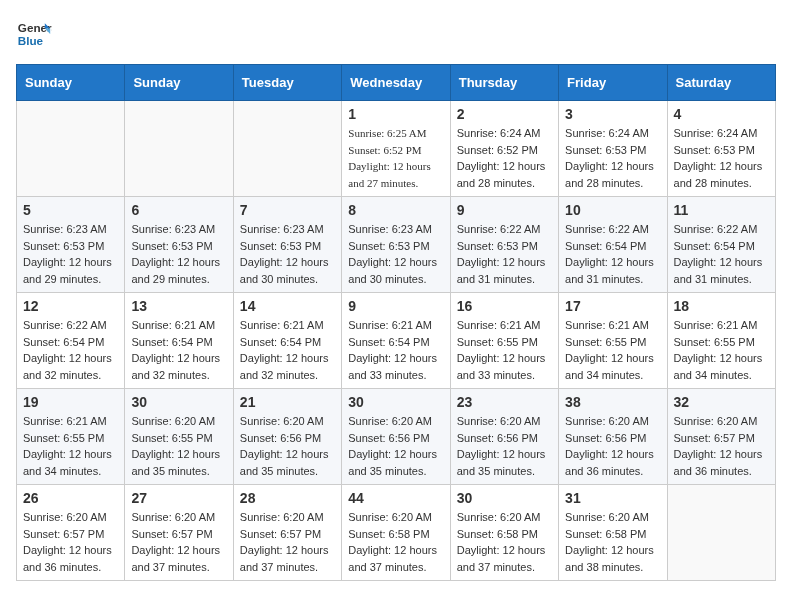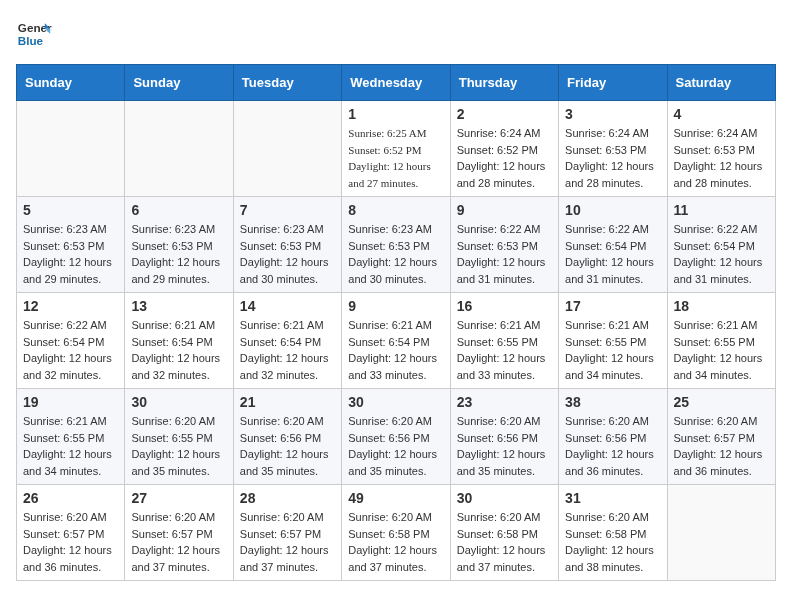--- a/index.html
+++ b/index.html
@@ -281,21 +281,21 @@
 and 35 minutes.</div>
         </td>
         <td>
           <span class="day-num">38</span>
           <div class="day-info" style="white-space: pre-line;">Sunrise: 6:20 AM
 Sunset: 6:56 PM
 Daylight: 12 hours
 and 36 minutes.</div>
         </td>
         <td>
-          <span class="day-num">25</span>
+          <span class="day-num">32</span>
           <div class="day-info" style="white-space: pre-line;">Sunrise: 6:20 AM
 Sunset: 6:57 PM
 Daylight: 12 hours
 and 36 minutes.</div>
         </td>
       </tr>
       <tr>
         <td>
           <span class="day-num">26</span>
           <div class="day-info" style="white-space: pre-line;">Sunrise: 6:20 AM
@@ -311,21 +311,21 @@
 and 37 minutes.</div>
         </td>
         <td>
           <span class="day-num">28</span>
           <div class="day-info" style="white-space: pre-line;">Sunrise: 6:20 AM
 Sunset: 6:57 PM
 Daylight: 12 hours
 and 37 minutes.</div>
         </td>
         <td>
-          <span class="day-num">49</span>
+          <span class="day-num">44</span>
           <div class="day-info" style="white-space: pre-line;">Sunrise: 6:20 AM
 Sunset: 6:58 PM
 Daylight: 12 hours
 and 37 minutes.</div>
         </td>
         <td>
           <span class="day-num">30</span>
           <div class="day-info" style="white-space: pre-line;">Sunrise: 6:20 AM
 Sunset: 6:58 PM
 Daylight: 12 hours

